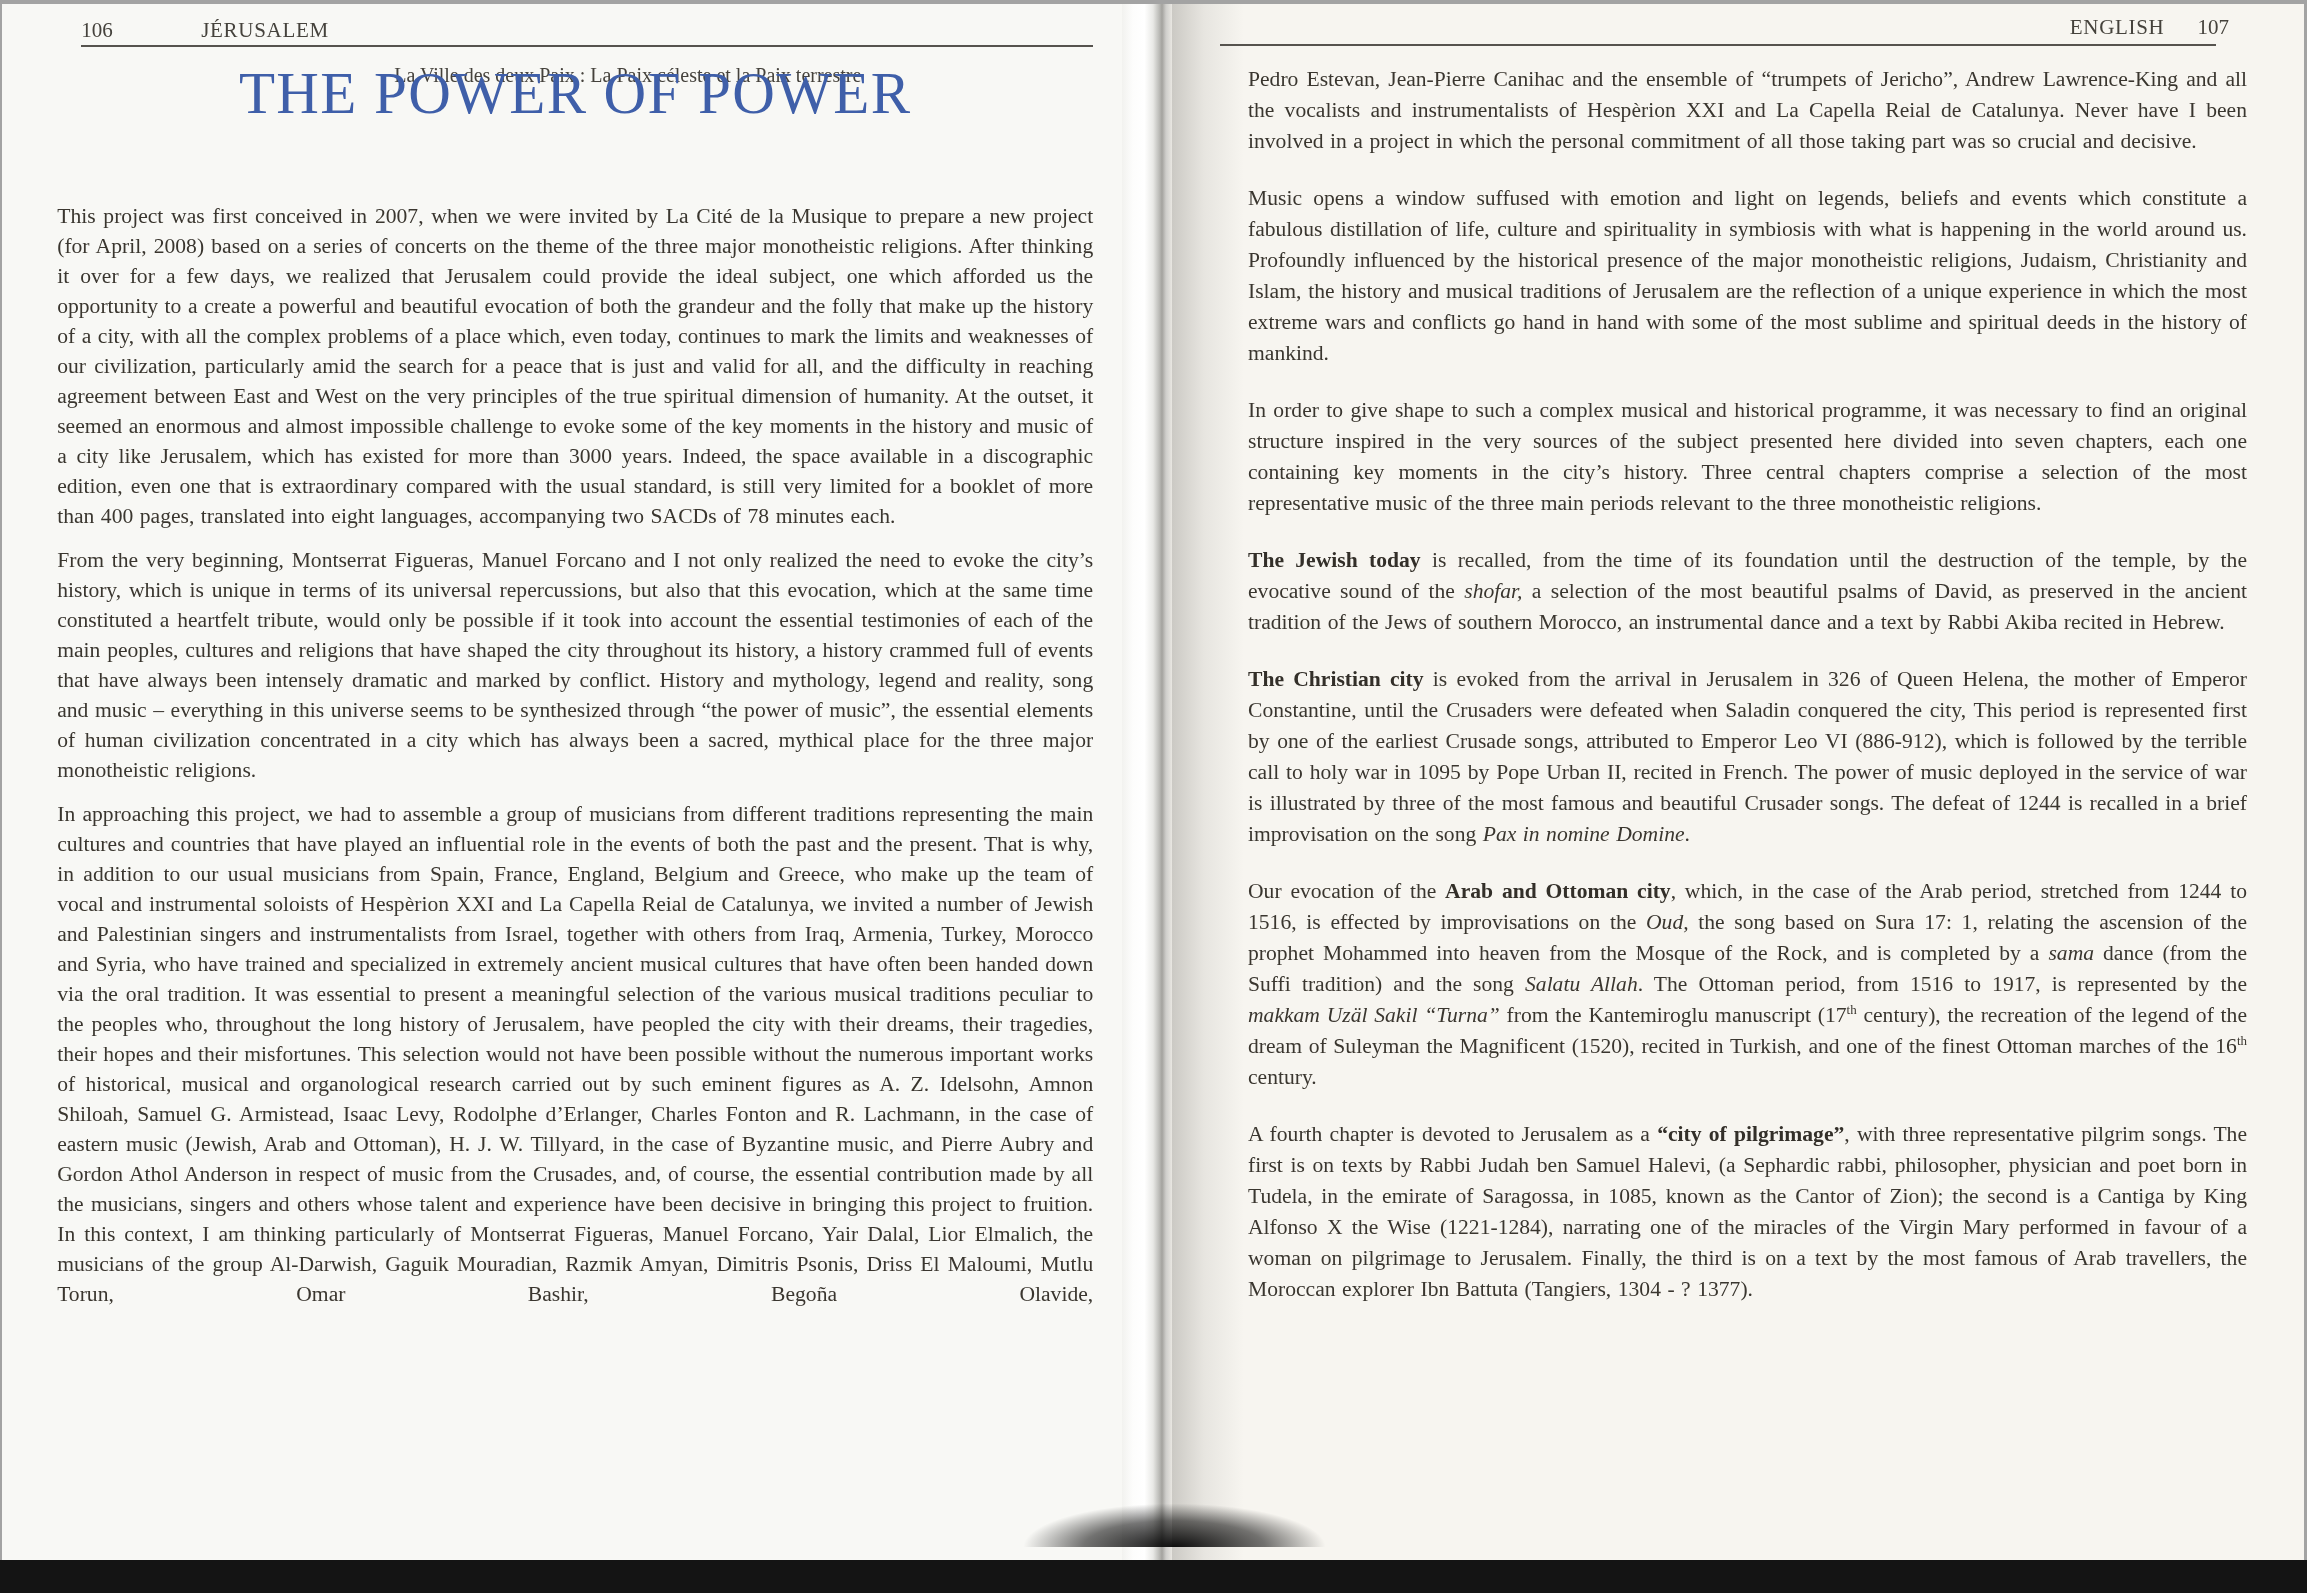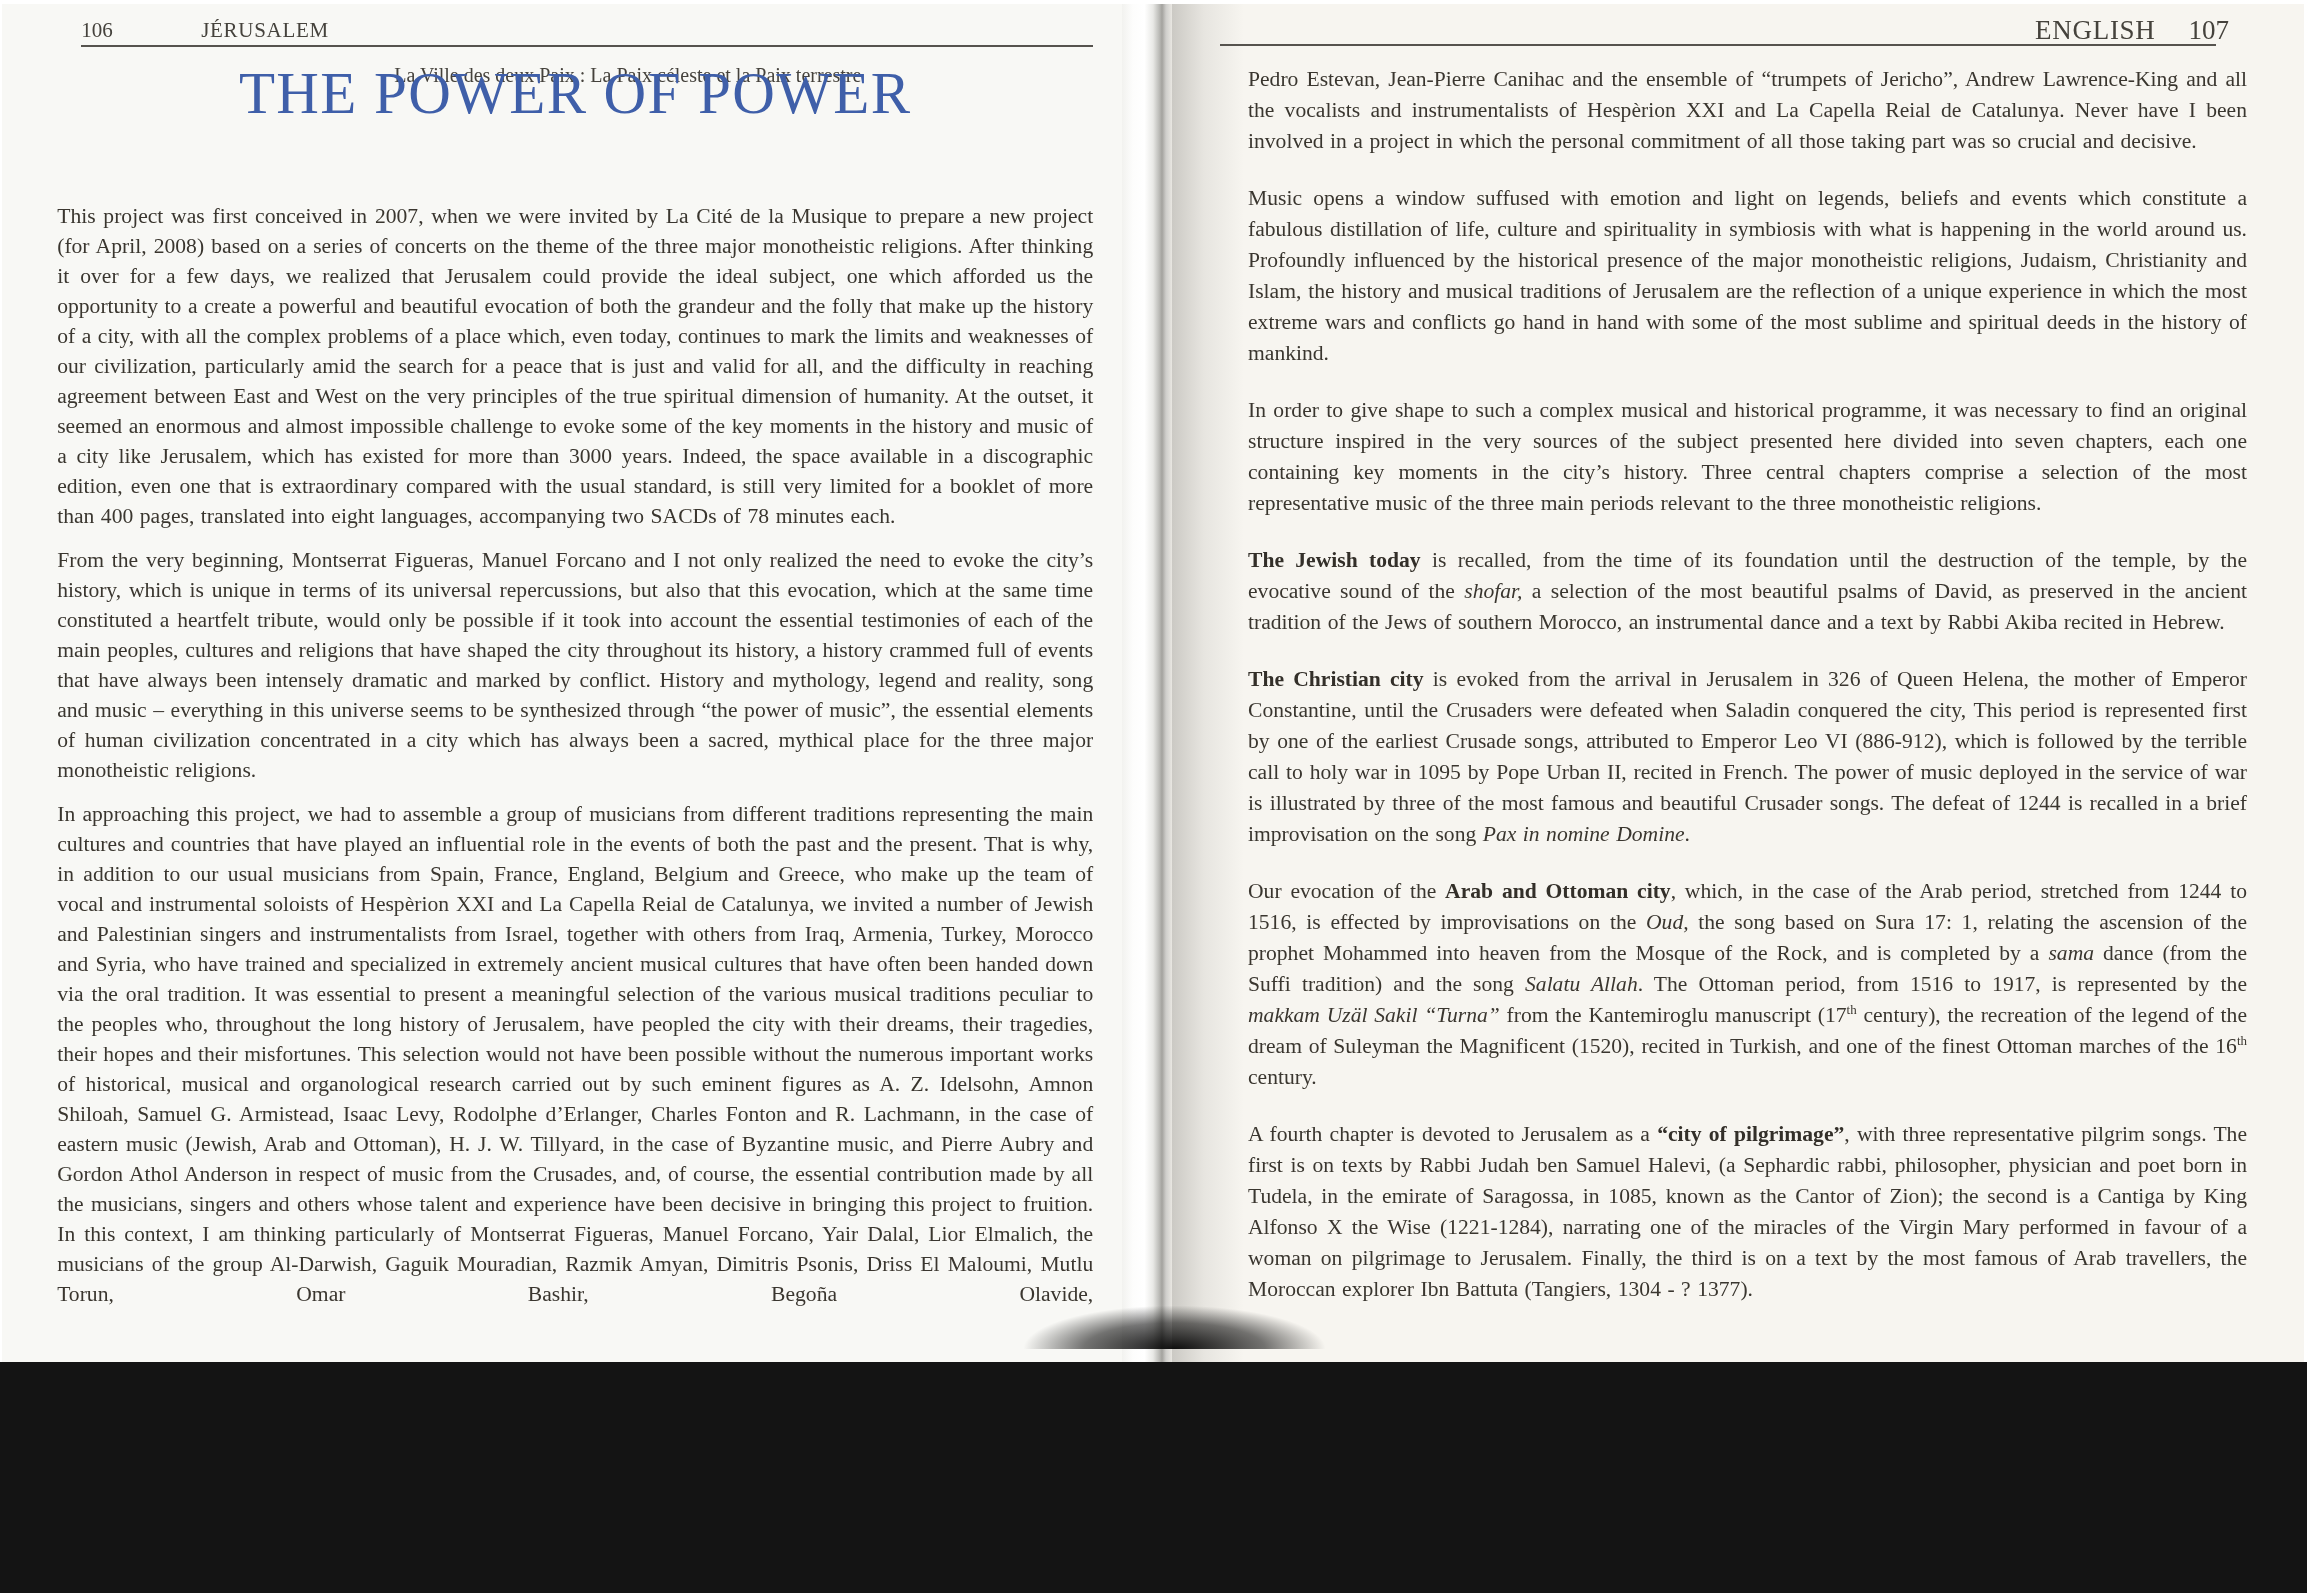--- a/index.html
+++ b/index.html
@@ -1,35 +1,35 @@
 <!DOCTYPE html>
 <html style="font-size:11.5px"><head>
 <meta charset="utf-8">
 <style>
   html,body{margin:0;padding:0;background:#141414;}
-  .scan{position:relative;width:2307px;height:1362px;background:#ffffff;overflow:hidden;
+  .scan{position:relative;width:2307px;height:1560px;background:#a3a3a3;overflow:hidden;
         font-family:"Liberation Serif","DejaVu Serif",serif;}
   .page{position:absolute;top:3.6px;height:1571px;}
   .page.left{left:2.2px;width:1120px;background:#f8f8f5;}
   .page.right{left:1172px;width:1132px;background:#f7f5f0;}
   .page.right::before{content:"";position:absolute;left:0;top:0;bottom:0;width:79px;
         background:linear-gradient(to right,rgba(90,88,82,0.28),rgba(90,88,82,0.10) 32px,rgba(90,88,82,0) 72px);
         pointer-events:none;}
   .gutter{position:absolute;left:1122px;top:3.6px;width:50px;height:1571px;
         background:linear-gradient(to right,#f2f2ef 0%,#fdfdfc 22%,#ffffff 45%,#e9e9e6 62%,#bdbdb9 74%,#a3a29e 80%,#cfcecb 88%,#e9e7e2 100%);}
   .pnum-l{position:absolute;left:79px;top:14.4px;font-size:21px;color:#45423c;}
   .htitle{position:absolute;left:199px;top:14.4px;font-size:21px;letter-spacing:0.7px;color:#45423c;}
   .hsub{position:absolute;left:392px;top:16px;font-size:20px;color:#45423c;margin-top:44px;}
   .rule{height:2.2px;background:#56534e;}
   .rule-l{position:absolute;left:79px;top:41px;width:1012px;}
   .title{position:absolute;left:55px;top:55px;width:1036px;margin:0;text-align:center;
         font-size:59px;font-weight:normal;letter-spacing:1.4px;color:#3f5fa9;}
   .body{position:absolute;}
   .body-l{left:55px;top:189px;width:1036px;}
-  .hdr-r{position:absolute;top:11.5px;left:48px;width:1009px;text-align:right;font-size:27px;color:#45423c;letter-spacing:0.7px;}
+  .hdr-r{position:absolute;top:11.5px;left:48px;width:1009px;text-align:right;font-size:21px;color:#45423c;letter-spacing:0.7px;}
   .hdr-r .pnum-r{margin-left:33px;letter-spacing:0;}
   .rule-r{position:absolute;left:48px;top:40px;width:996px;}
   .body-r{left:48px;top:60px;width:999px;margin-left:28px;}
   .body p{margin:0 0 26px 0;text-align:justify;font-size:21.6px;color:#3a362f;word-spacing:1.1px;}
   .body-l p{line-height:30px;margin-bottom:14.4px;margin-top:8px;}
   .body-r p{line-height:31px;}
   .body p.cont{text-align-last:justify;}
   .b{font-weight:bold;color:#332f29;}
   .i{font-style:italic;}
   .sup{vertical-align:super;font-size:0.6em;line-height:0;}

